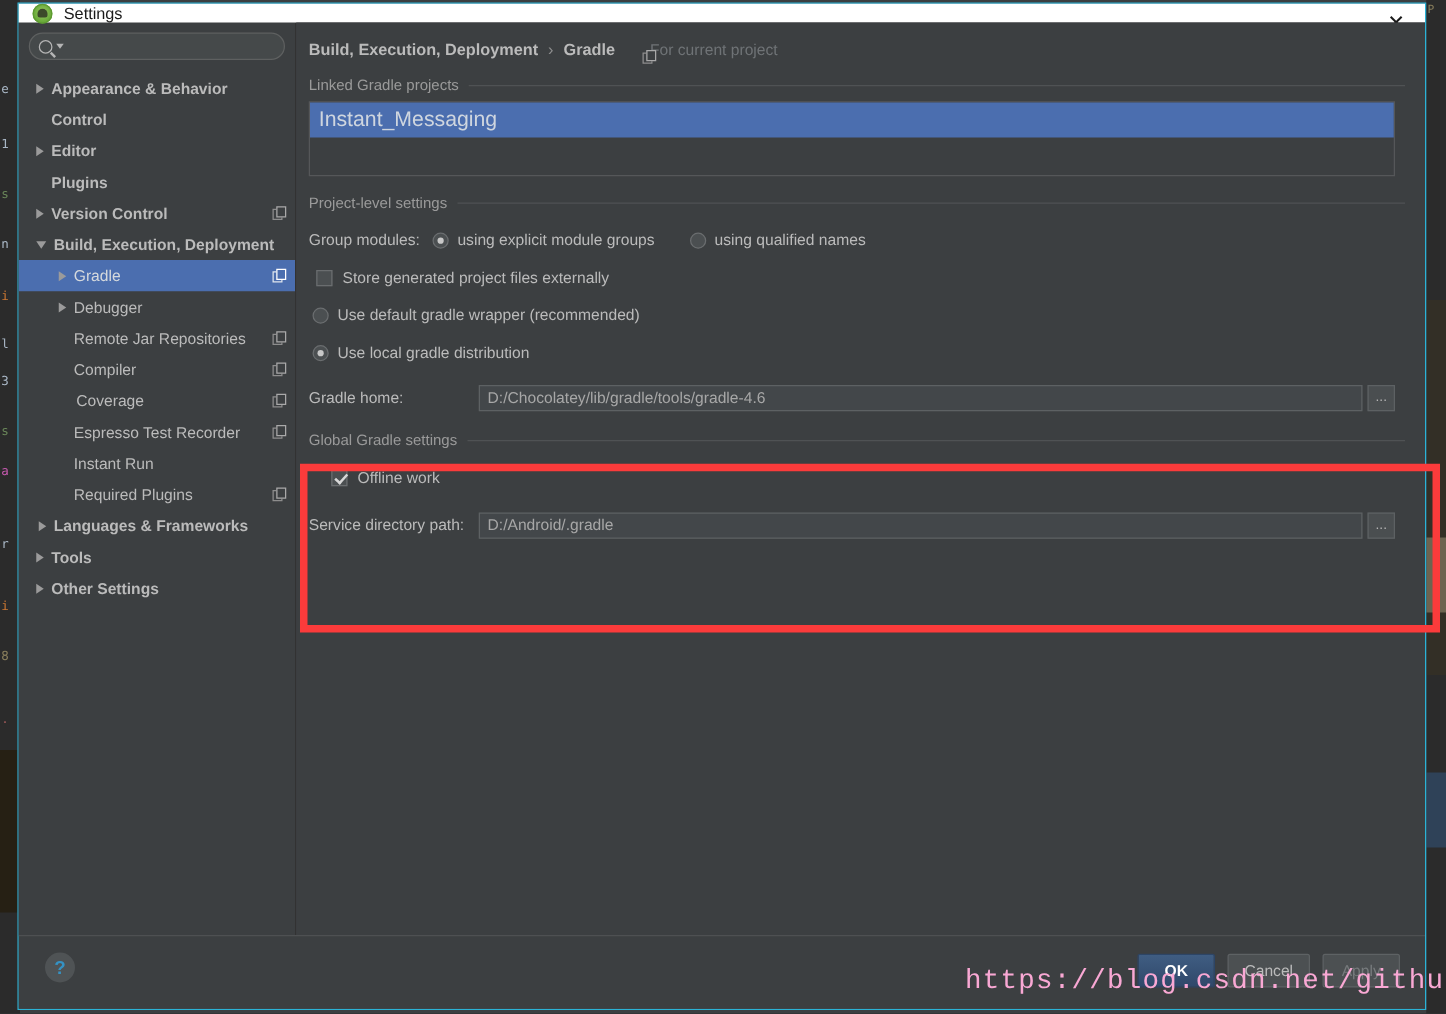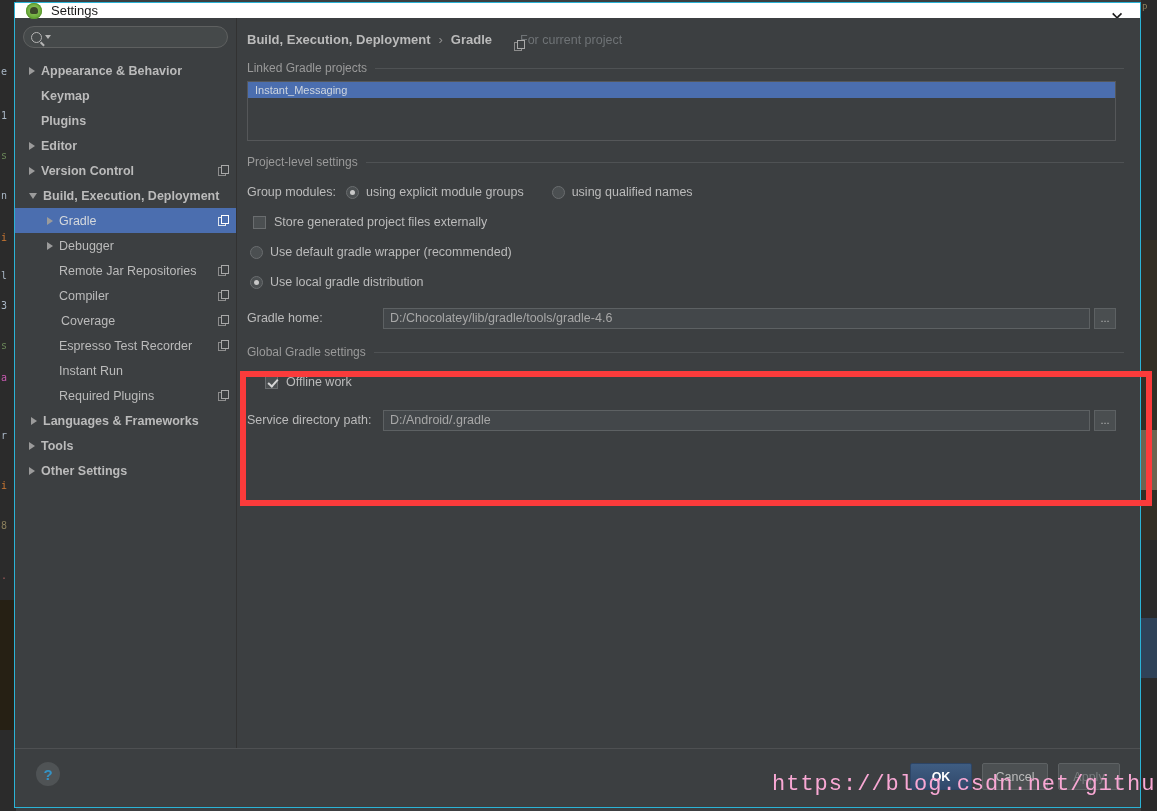--- a/index.html
+++ b/index.html
@@ -249,24 +249,24 @@
   .section-title .rule { flex: 1 1 auto; height: 1px; background: #4f5254; margin-left: 8px; }
 
   .linked-list {
     margin: 0 24px 0 10px;
     height: 60px;
     border: 1px solid #555759;
     background: #3c3f41;
     box-sizing: border-box;
   }
   .linked-list .row-sel {
-    height: 16px;
+    height: 28px;
     background: #4b6eaf;
     color: #cfd6df;
-    font-size: 11px;
+    font-size: 17px;
     display: flex; align-items: center;
     padding-left: 7px;
     box-sizing: border-box;
   }
 
   .form { margin: 0 24px 0 10px; color: #bbbbbb; }
   .frow {
     display: flex; align-items: center;
     min-height: 24px;
     font-size: 12.5px;
@@ -446,29 +446,29 @@
             <input type="text" value="" style="">
           </div>
         </div>
         <div class="tree" id="tree">
             <div class="tree-row bold" style="padding-left: 14px;">
               <span class="arrow right"></span>
               <span class="tlabel">Appearance &amp; Behavior</span>
             </div>
             <div class="tree-row bold" style="padding-left: 14px;">
               <span class="arrow none"></span>
-              <span class="tlabel">Keymap</span>
+              <span class="tlabel">Control</span>
+            </div>
+            <div class="tree-row bold" style="padding-left: 14px;">
+              <span class="arrow right"></span>
+              <span class="tlabel">Editor</span>
             </div>
             <div class="tree-row bold" style="padding-left: 14px;">
               <span class="arrow none"></span>
               <span class="tlabel">Plugins</span>
-            </div>
-            <div class="tree-row bold" style="padding-left: 14px;">
-              <span class="arrow right"></span>
-              <span class="tlabel">Editor</span>
             </div>
             <div class="tree-row bold" style="padding-left: 14px;">
               <span class="arrow right"></span>
               <span class="tlabel">Version Control</span>
               <span class="proj-icon">
                 <span class="r1"></span>
                 <span class="r2"></span>
               </span>
             </div>
             <div class="tree-row bold" style="padding-left: 14px;">

